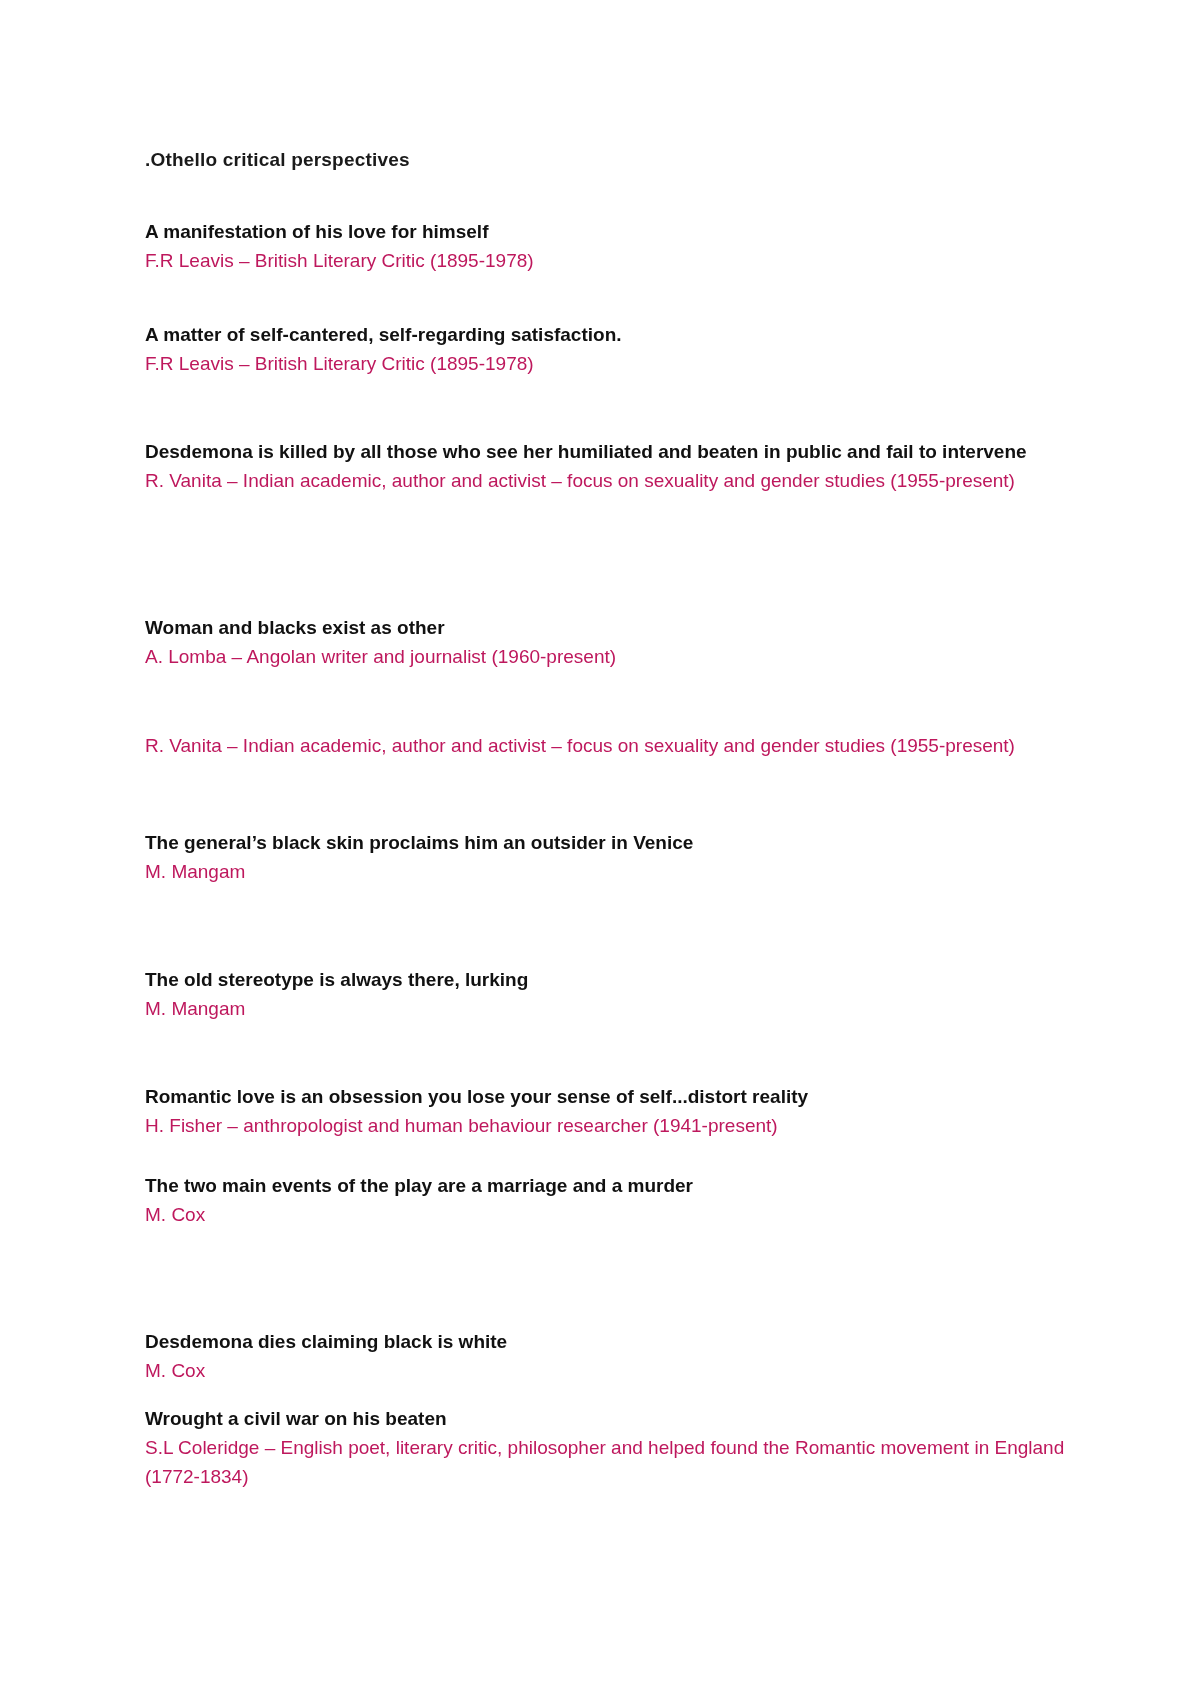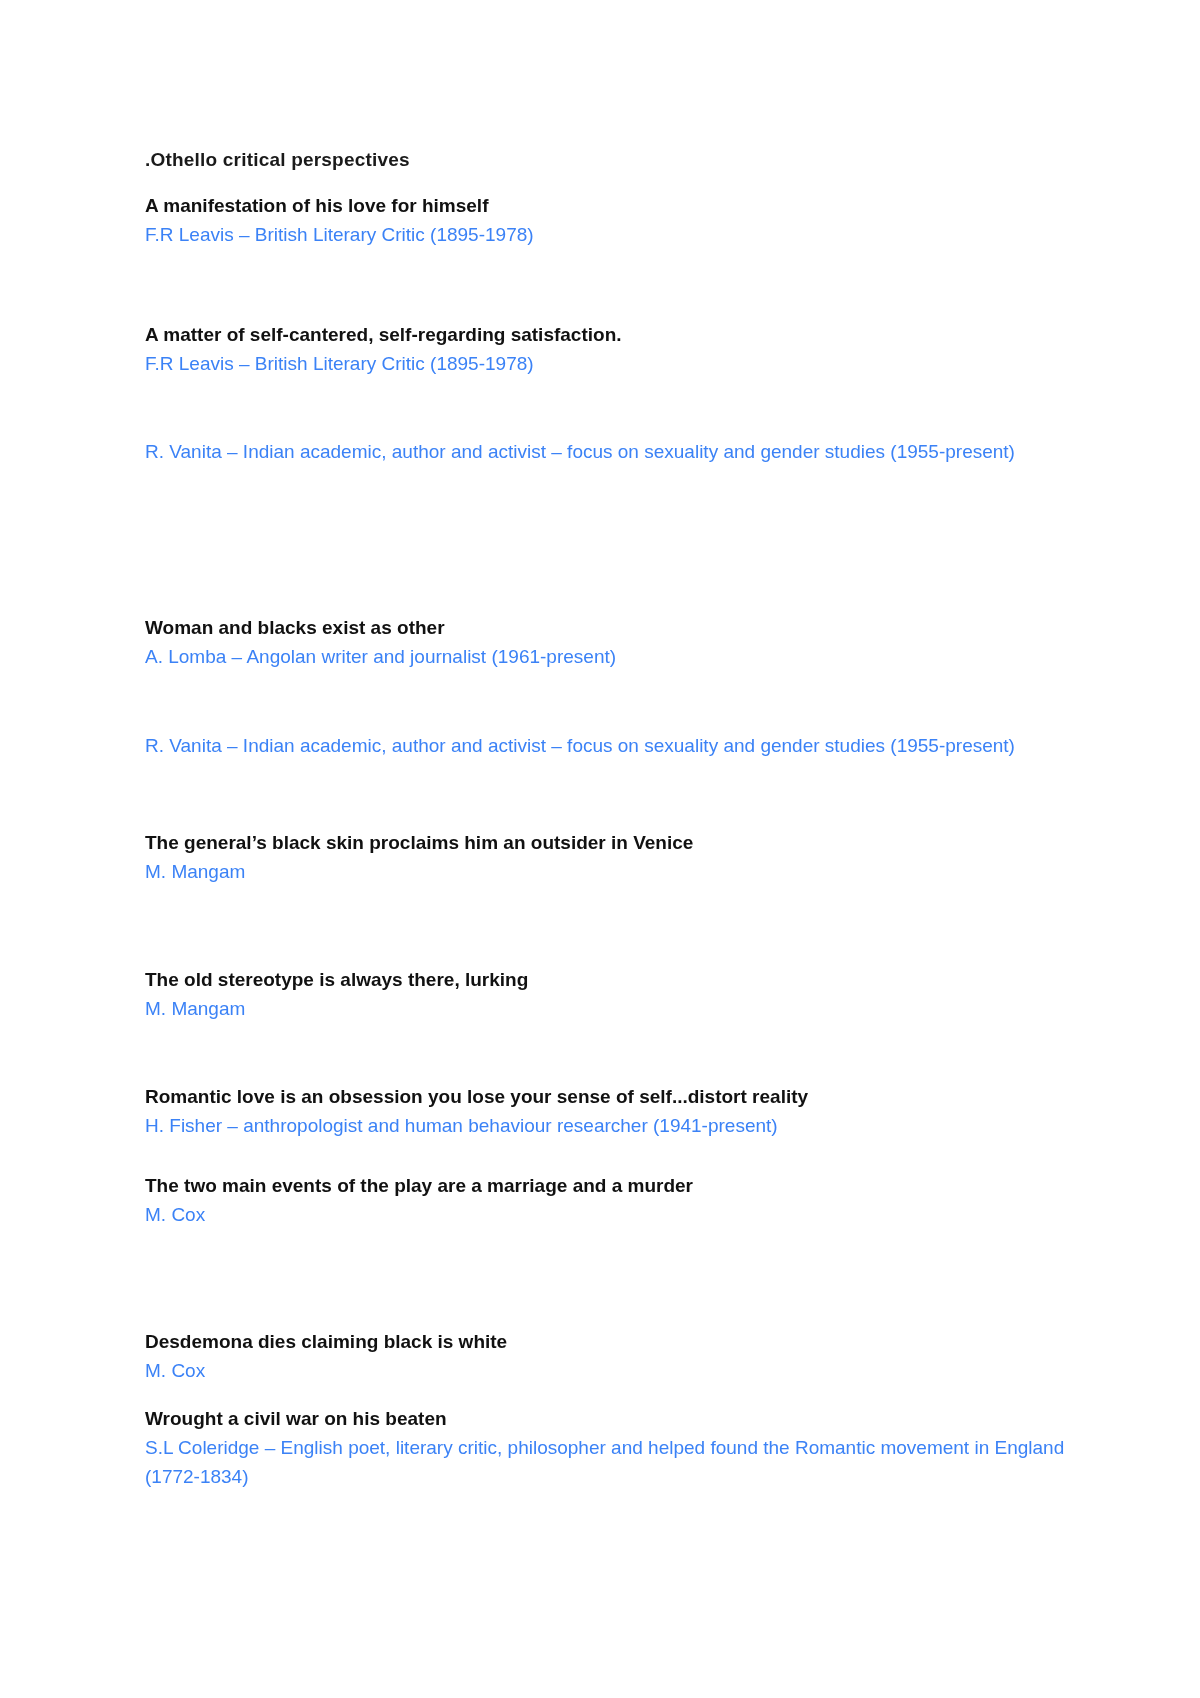--- a/index.html
+++ b/index.html
@@ -43,47 +43,48 @@
     font-weight: bold;
     line-height: 29px;
     margin: 0;
     color: #111;
   }
   .author {
     font-size: 19px;
     font-weight: normal;
     line-height: 29px;
     margin: 0;
-    color: #3b82f6;
+    color: #be185d;
   }
 </style>
 </head>
 <body>
 
 <div class="page">
 
   <h1 class="title">.Othello critical perspectives</h1>
 
-  <div class="entry" style="top:191px;">
+  <div class="entry" style="top:217px;">
     <p class="quote">A manifestation of his love for himself</p>
     <p class="author">F.R Leavis – British Literary Critic (1895-1978)</p>
   </div>
 
   <div class="entry" style="top:320px;">
     <p class="quote">A matter of self-cantered, self-regarding satisfaction.</p>
     <p class="author">F.R Leavis – British Literary Critic (1895-1978)</p>
   </div>
 
   <div class="entry" style="top:437px;">
+    <p class="quote">Desdemona is killed by all those who see her humiliated and beaten in public and fail to intervene</p>
     <p class="author">R. Vanita – Indian academic, author and activist – focus on sexuality and gender studies (1955-present)</p>
   </div>
 
   <div class="entry" style="top:613px;">
     <p class="quote">Woman and blacks exist as other</p>
-    <p class="author">A. Lomba – Angolan writer and journalist (1961-present)</p>
+    <p class="author">A. Lomba – Angolan writer and journalist (1960-present)</p>
   </div>
 
   <div class="entry" style="top:731px;">
     <p class="author">R. Vanita – Indian academic, author and activist – focus on sexuality and gender studies (1955-present)</p>
   </div>
 
   <div class="entry" style="top:828px;">
     <p class="quote">The general’s black skin proclaims him an outsider in Venice</p>
     <p class="author">M. Mangam</p>
   </div>

